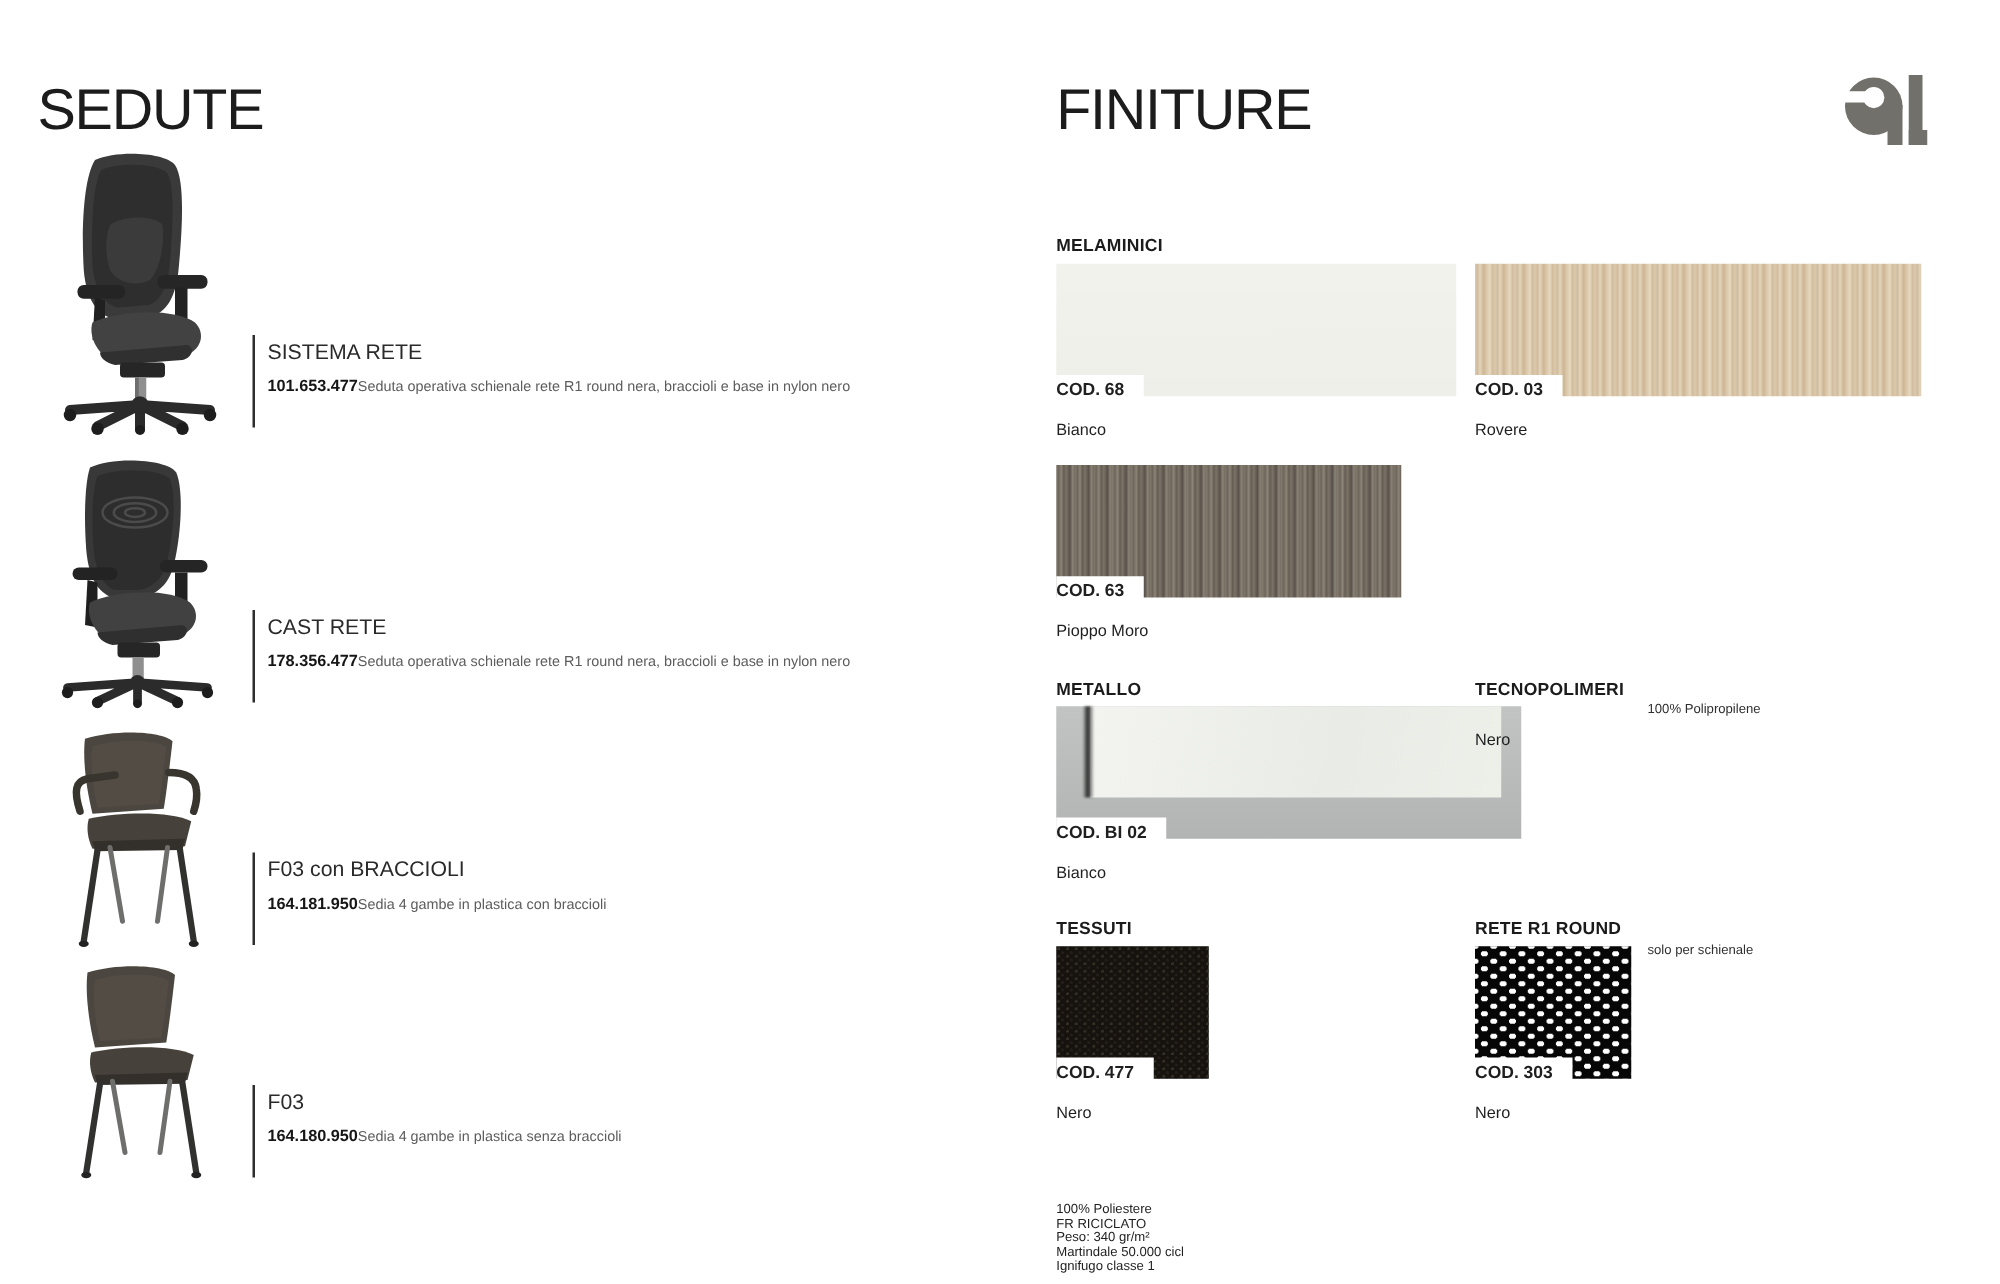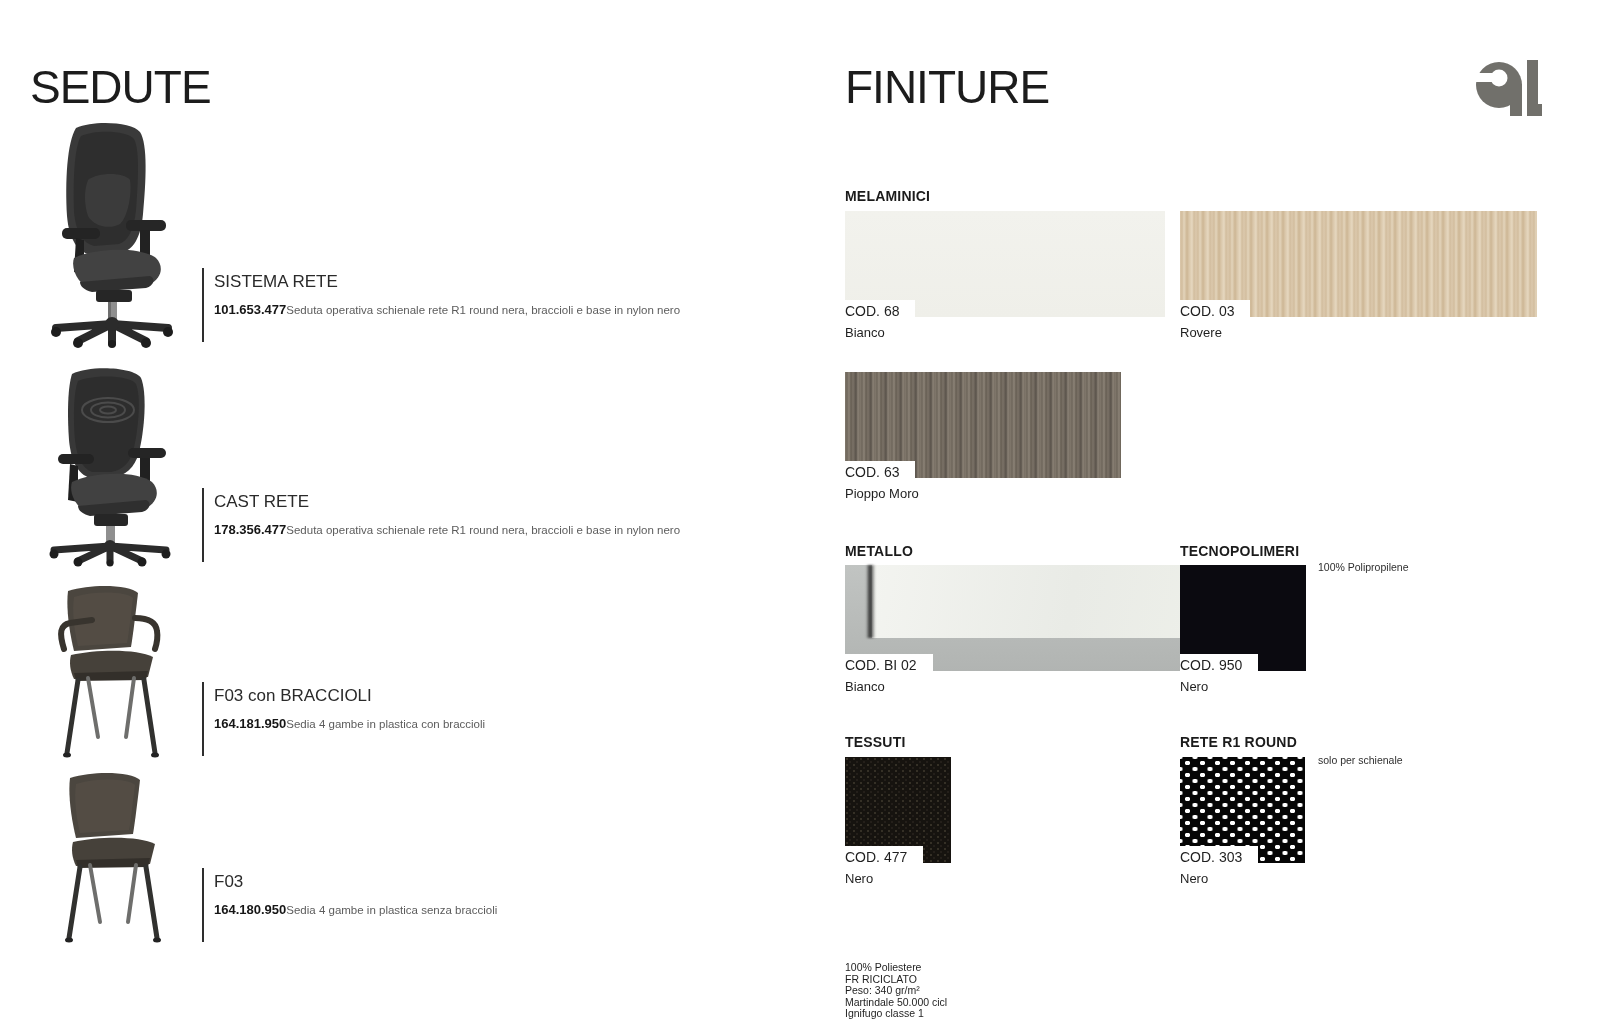--- a/index.html
+++ b/index.html
@@ -11,23 +11,23 @@
   .big-title{font-size:46px;font-weight:400;letter-spacing:-1px;color:#1c1c1c;}
   
   .product-info{position:absolute;border-left:2px solid #2e2e2e;padding:2px 0 0 10px;width:480px;min-height:72px;}
   .product-title{font-size:17px;color:#2a2a2a;line-height:24px;}
   .product-line{margin-top:6px;white-space:nowrap;}
   .product-code{font-weight:bold;font-size:13px;color:#161616;}
   .product-desc{font-size:11.5px;color:#5c5c5c;}
   
   .section-label{font-size:14px;font-weight:bold;color:#1b1b1b;letter-spacing:0.2px;}
   .finish-cell{position:absolute;}
-  .swatch{position:relative;height:106px;overflow:visible;}
+  .swatch{position:relative;height:106px;overflow:visible;font-weight:bold;}
   .cod-band{position:absolute;left:0;bottom:-2px;background:#ffffff;padding:3px 16px 0 0;font-size:14px;color:#1f1f1f;line-height:16px;}
-  .finish-name{margin-top:8px;font-size:13px;color:#1f1f1f;}
+  .finish-name{margin-top:19px;font-size:13px;color:#1f1f1f;}
   .finish-note{position:absolute;font-size:10.5px;color:#2f2f2f;}
   .specs{position:absolute;font-size:10.5px;line-height:11.5px;color:#1f1f1f;}
   
   .bianco-mel{background:linear-gradient(180deg,#f2f2ed 0%,#efefe9 100%);}
   .rovere{background:repeating-linear-gradient(90deg,#dbc8ac 0px,#d2bd9e 2px,#e3d4bb 4px,#cdb694 7px,#d9c6a9 9px,#e6d8c0 12px,#d2bd9e 14px,#dbc8ac 16px);}
   .pioppo{background:repeating-linear-gradient(90deg,#837a6e 0px,#6e665b 2px,#8d8478 4px,#665e53 6px,#7b7267 8px,#59524a 11px,#8a8175 13px,#756c61 15px);}
   .metallo-bg{background:linear-gradient(180deg,#c1c4c2 0%,#b1b4b2 100%);}
   .metallo-panel{position:absolute;left:27px;top:0;right:16px;bottom:33px;background:linear-gradient(100deg,#f3f4f0 0%,#e9ebe6 60%,#edefe9 100%);}
   .metallo-shadow{position:absolute;left:21px;top:0;width:9px;height:73px;
     background:linear-gradient(90deg,rgba(40,40,40,0) 0%,rgba(20,20,20,0.85) 45%,rgba(120,120,120,0.15) 100%);filter:blur(1px);}
@@ -191,29 +191,26 @@
       <div class="metallo-shadow"></div>
       <span class="cod-band">COD. BI 02</span>
     </div>
     <div class="finish-name">Bianco</div>
   </div>
 
   <div class="abs section-label" style="left:1180px;top:543px;">TECNOPOLIMERI</div>
   <div class="abs finish-note" style="left:1318px;top:561px;">100% Polipropilene</div>
 
   <div class="finish-cell" style="left:1180px;top:565px;width:126px;">
-    <div class="swatch tecno-nero">
-      <span class="cod-band">COD. 950</span>
-    </div>
     <div class="finish-name">Nero</div>
   </div>
 
   <div class="abs section-label" style="left:845px;top:734px;">TESSUTI</div>
 
-  <div class="finish-cell" style="left:845px;top:757px;width:106px;">
+  <div class="finish-cell" style="left:845px;top:757px;width:122px;">
     <div class="swatch tessuto">
       <span class="cod-band">COD. 477</span>
     </div>
     <div class="finish-name">Nero</div>
   </div>
 
   <div class="abs section-label" style="left:1180px;top:734px;text-align:center;">RETE R1 ROUND</div>
   <div class="abs finish-note" style="left:1318px;top:754px;">solo per schienale</div>
 
   <div class="finish-cell" style="left:1180px;top:757px;width:125px;">

